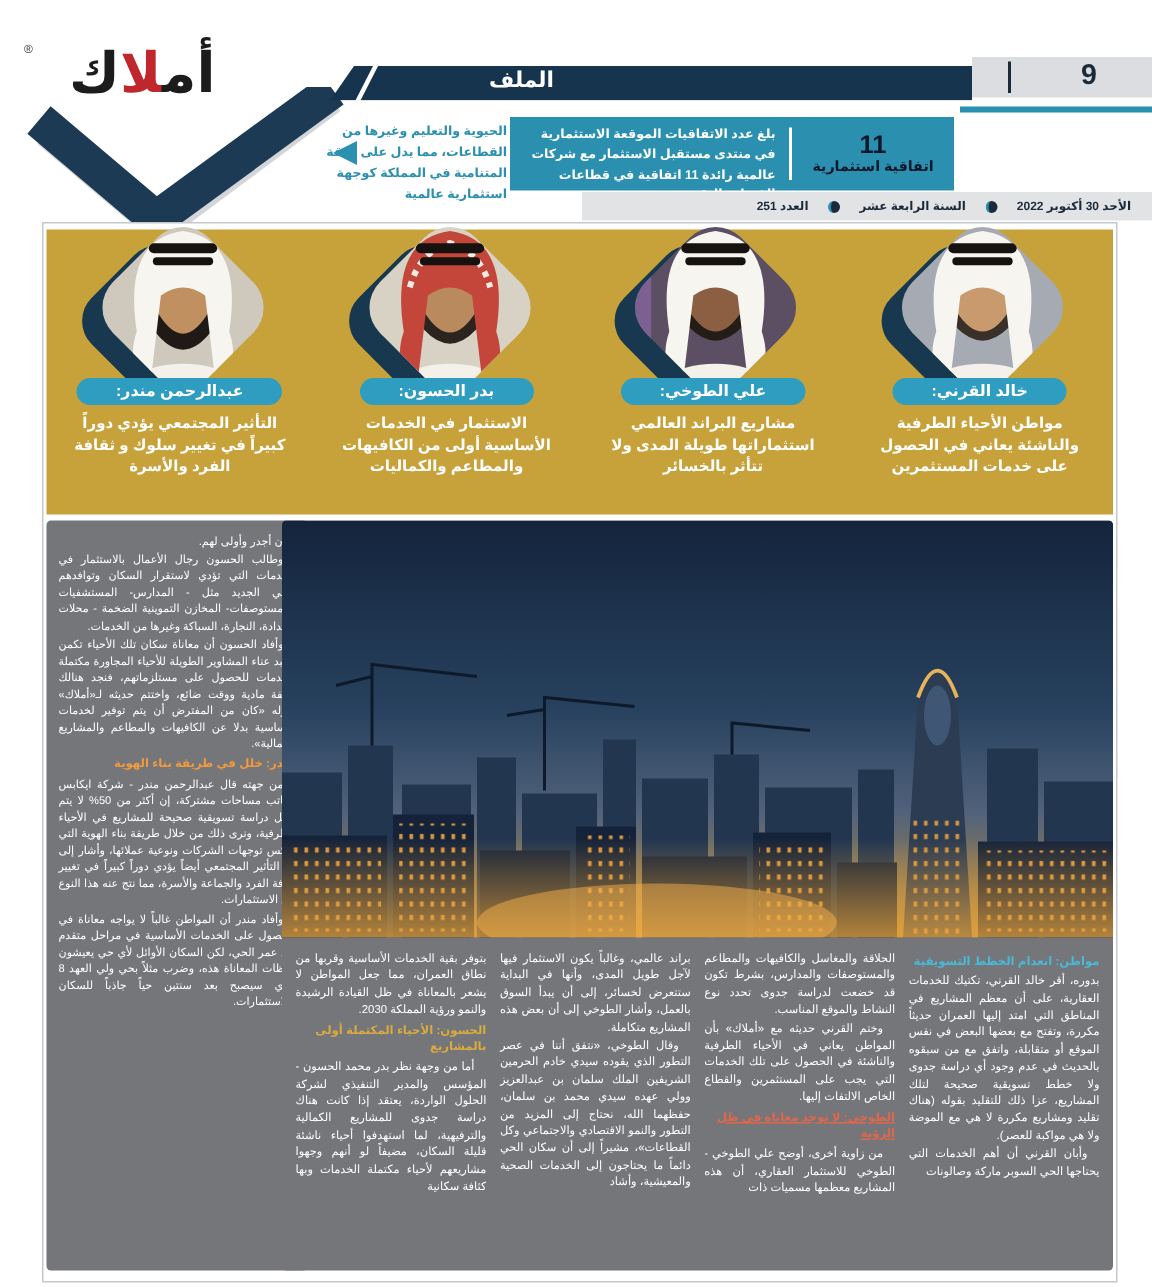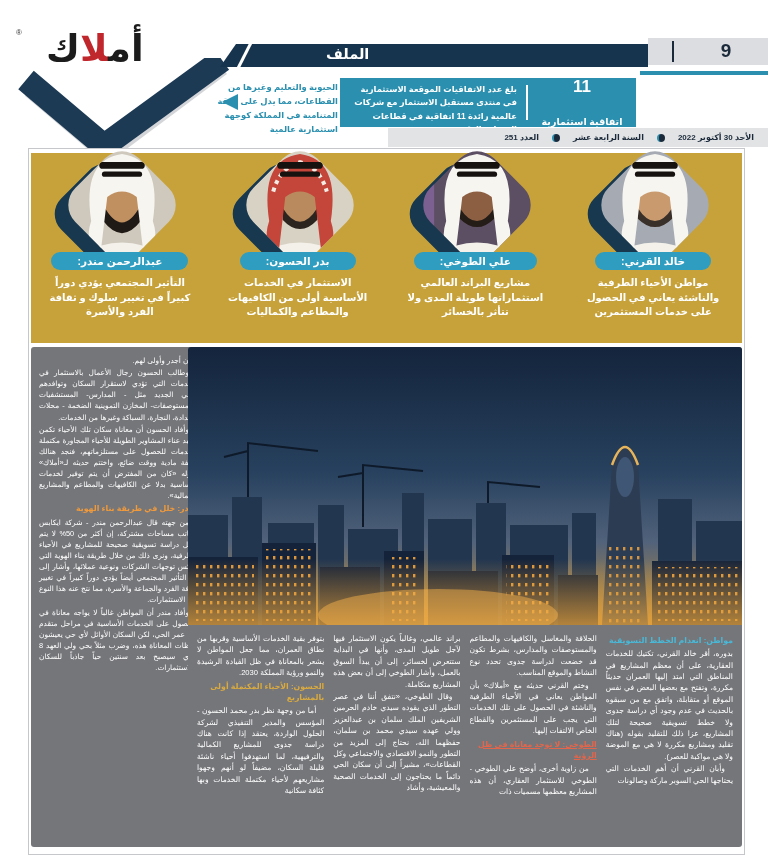--- a/index.html
+++ b/index.html
@@ -19,21 +19,21 @@
   .section-title{position:absolute;left:326px;top:46px;color:#fff;font-size:14.5px;font-weight:bold;direction:rtl;}
 
   .pagenum-box{position:absolute;left:648px;top:38px;width:120px;height:27px;background:#dcdde0;}
   .pagenum-divider{position:absolute;left:24px;top:3px;width:2px;height:21px;background:#1b2a3a;}
   .pagenum{position:absolute;left:58px;top:2px;width:40px;text-align:center;font-size:19px;font-weight:bold;color:#1b2a3a;}
   .teal-line{position:absolute;left:640px;top:71px;width:128px;height:4px;background:#2b90b0;}
 
   
   .stat-box{position:absolute;left:340px;top:78px;width:296px;height:49px;background:#2b90b0;
             display:flex;direction:rtl;box-sizing:border-box;}
-  .stat-num-cell{width:108px;display:flex;flex-direction:column;align-items:center;justify-content:space-between;color:#ffffff;}
+  .stat-num-cell{width:108px;display:flex;flex-direction:column;align-items:center;justify-content:center;color:#0f172a;}
   .stat-num{font-size:17px;font-weight:bold;line-height:1.1;}
   .stat-label{font-size:9.5px;font-weight:bold;}
   .stat-divider{width:2px;background:#fff;margin:7px 0;}
   .stat-text{flex:1;color:#fff;font-size:8.4px;font-weight:bold;line-height:1.6;text-align:right;
              padding:5px 9px 4px 6px;direction:rtl;}
   .stat-cont{position:absolute;left:188px;top:81px;width:150px;color:#2b90b0;font-size:8.4px;font-weight:bold;
              line-height:1.65;text-align:right;direction:rtl;}
 
   
   .date-bar{position:absolute;left:388px;top:128px;width:380px;height:19px;background:#e2e3e5;

